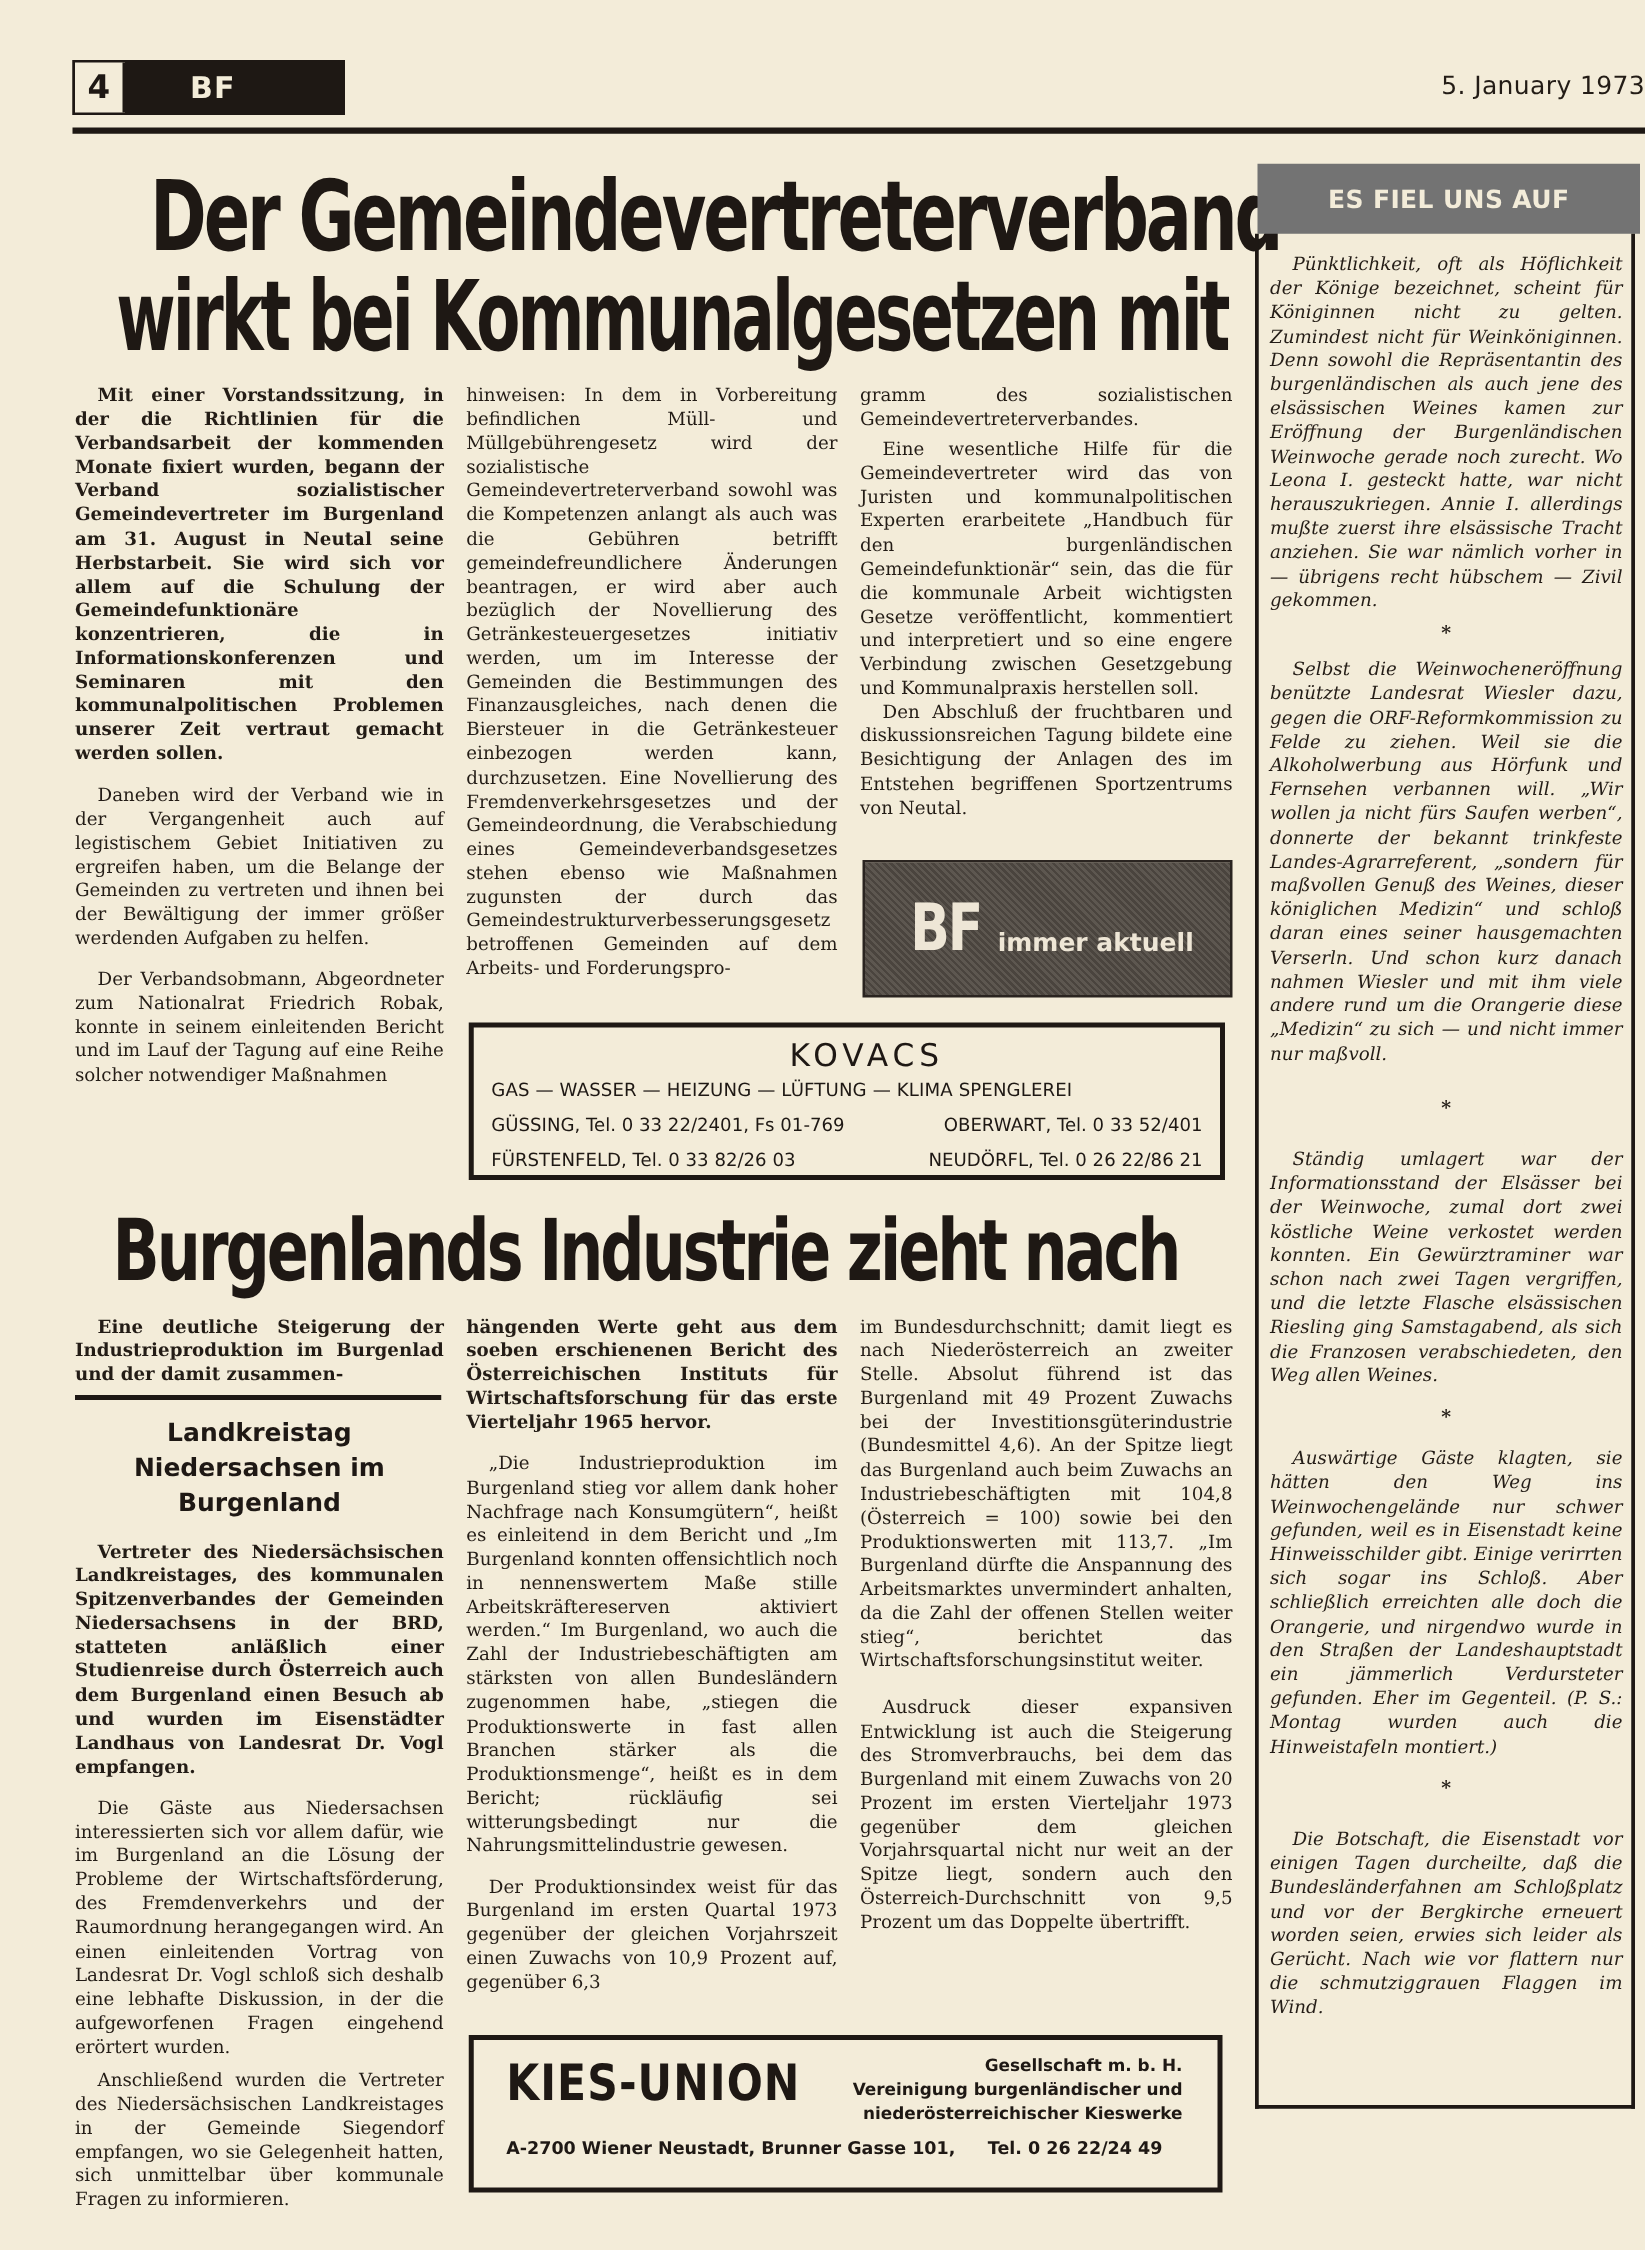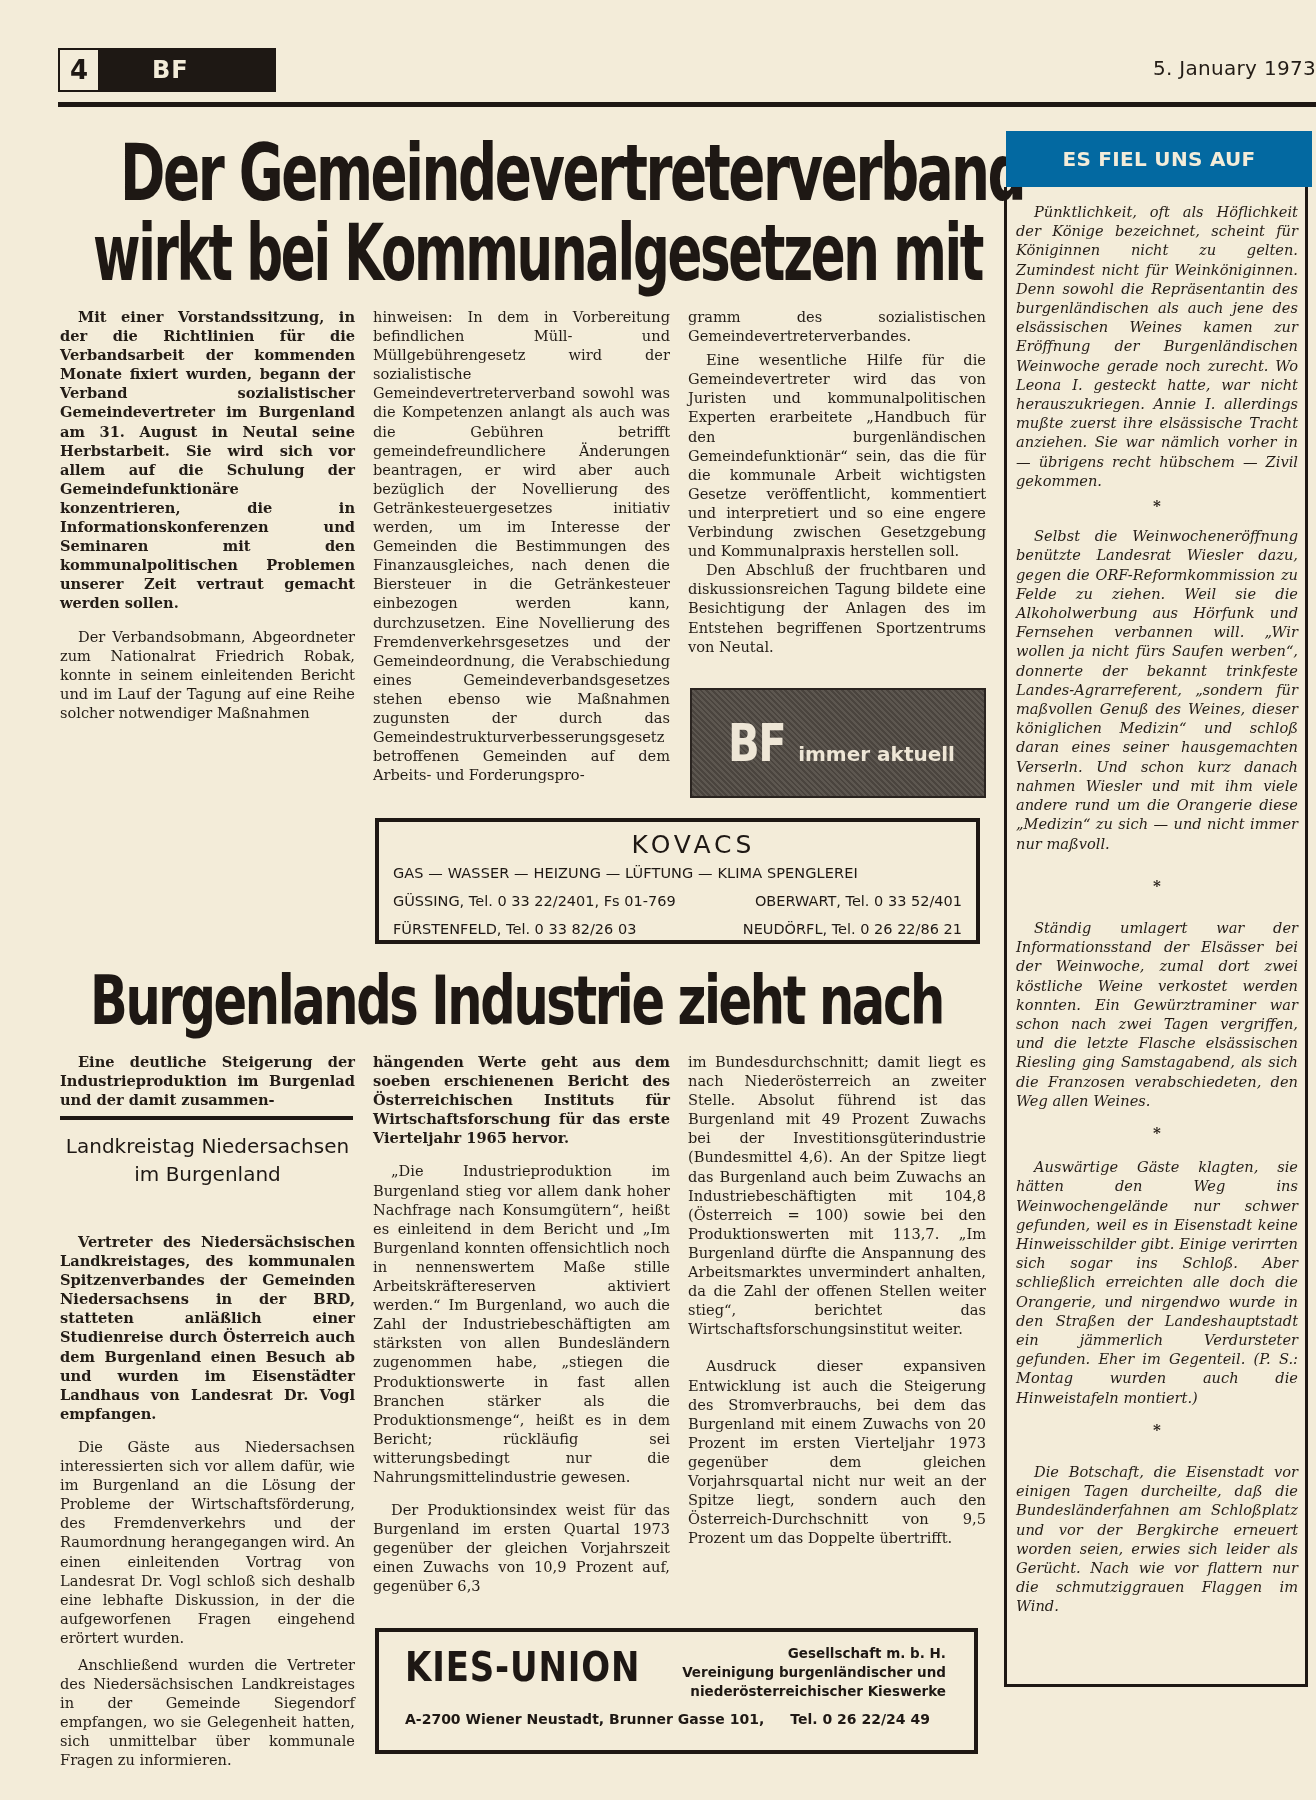--- a/index.html
+++ b/index.html
@@ -73,21 +73,21 @@
   }
   .kovacs .name { text-align: center; font-size: 25px; letter-spacing: 4px; margin-top: 8px; padding-left: 32px; }
   .kovacs .trades { font-size: 14.5px; margin: 6px 0 0 14px; letter-spacing: 0.1px; white-space: nowrap; }
   .kovacs .row { display: flex; justify-content: space-between; font-size: 14.5px; margin: 12px 14px; white-space: nowrap; }
   .kovacs .rows { margin-top: 7px; }
 
   .c4 { left: 60px; top: 1052px; width: 295px; }
   .rule-mid { left: 60px; top: 1116px; width: 293px; height: 4px; background: #1e1814; }
   .subhead {
     left: 60px; top: 1132px; width: 295px; text-align: center;
-    font-family: "DejaVu Sans", sans-serif; font-weight: normal; font-size: 20px;
+    font-family: "DejaVu Sans", sans-serif; font-weight: bold; font-size: 20px;
     line-height: 28px; color: #1e1814;
   }
   .c4b { left: 60px; top: 1232px; width: 295px; }
   .c5 { left: 373px; top: 1052px; width: 297px; }
   .c6 { left: 688px; top: 1052px; width: 298px; }
 
   .kies {
     left: 375px; top: 1628px; width: 603px; height: 126px;
     border: 4px solid #1e1814; box-sizing: border-box;
     font-family: "DejaVu Sans", sans-serif; color: #1e1814; position: absolute;
@@ -95,21 +95,21 @@
   .kies .name {
     position: absolute; left: 26px; top: 12px; font-weight: bold;
     font-size: 40px; transform: scaleX(0.85); transform-origin: left top; letter-spacing: 1px;
   }
   .kies .sub { position: absolute; right: 28px; top: 12px; text-align: right; font-size: 13.5px; line-height: 19px; font-weight: bold; }
   .kies .addr { position: absolute; left: 26px; top: 78px; font-size: 14px; line-height: 19px; font-weight: bold; white-space: nowrap; }
   .kies .addr .tel2 { margin-left: 26px; }
 
   .sidebar-head {
     left: 1006px; top: 131px; width: 306px; height: 56px;
-    background: #0369a1; color: #f3ecd9;
+    background: #737373; color: #f3ecd9;
     font-family: "DejaVu Sans", sans-serif; font-weight: bold; font-size: 20px;
     display: flex; align-items: center; justify-content: center; letter-spacing: 0.3px;
   }
   .sidebar-box {
     left: 1004px; top: 187px; width: 304px; height: 1638px;
     border-left: 3px solid #1e1814; border-right: 3px solid #1e1814; border-bottom: 3px solid #1e1814;
     box-sizing: border-box;
   }
   .side-col {
     left: 1016px; top: 202px; width: 282px;
@@ -126,20 +126,21 @@
   <div class="paper-name">BF</div>
 </div>
 <div class="abs date">5. January 1973</div>
 <div class="abs rule-top"></div>
 
 <div class="abs headline h1a">Der Gemeindevertreterverband</div>
 <div class="abs headline h1b">wirkt bei Kommunalgesetzen mit</div>
 
 <div class="abs col c1">
   <p class="bold">Mit einer Vorstandssitzung, in der die Richtlinien für die Verbandsarbeit der kommenden Monate fixiert wurden, begann der Verband sozialistischer Gemeindevertreter im Burgenland am 31. August in Neutal seine Herbstarbeit. Sie wird sich vor allem auf die Schulung der Gemeindefunktionäre konzentrieren, die in Informationskonferenzen und Seminaren mit den kommunalpolitischen Problemen unserer Zeit vertraut gemacht werden sollen.</p>
+  <p style="margin-top:14px">Daneben wird der Verband wie in der Vergangenheit auch auf legistischem Gebiet Initiativen zu ergreifen haben, um die Belange der Gemeinden zu vertreten und ihnen bei der Bewältigung der immer größer werdenden Aufgaben zu helfen.</p>
   <p style="margin-top:14px">Der Verbandsobmann, Abgeordneter zum Nationalrat Friedrich Robak, konnte in seinem einleitenden Bericht und im Lauf der Tagung auf eine Reihe solcher notwendiger Maßnahmen</p>
 </div>
 <div class="abs col c2">
   <p class="noindent">hinweisen: In dem in Vorbereitung befindlichen Müll- und Müllgebührengesetz wird der sozialistische Gemeindevertreterverband sowohl was die Kompetenzen anlangt als auch was die Gebühren betrifft gemeindefreundlichere Änderungen beantragen, er wird aber auch bezüglich der Novellierung des Getränkesteuergesetzes initiativ werden, um im Interesse der Gemeinden die Bestimmungen des Finanzausgleiches, nach denen die Biersteuer in die Getränkesteuer einbezogen werden kann, durchzusetzen. Eine Novellierung des Fremdenverkehrsgesetzes und der Gemeindeordnung, die Verabschiedung eines Gemeindeverbandsgesetzes stehen ebenso wie Maßnahmen zugunsten der durch das Gemeindestrukturverbesserungsgesetz betroffenen Gemeinden auf dem Arbeits- und Forderungspro-</p>
 </div>
 <div class="abs col c3">
   <p class="noindent">gramm des sozialistischen Gemeindevertreterverbandes.</p>
   <p style="margin-top:5px">Eine wesentliche Hilfe für die Gemeindevertreter wird das von Juristen und kommunalpolitischen Experten erarbeitete „Handbuch für den burgenländischen Gemeindefunktionär“ sein, das die für die kommunale Arbeit wichtigsten Gesetze veröffentlicht, kommentiert und interpretiert und so eine engere Verbindung zwischen Gesetzgebung und Kommunalpraxis herstellen soll.</p>
   <p style="margin-top:0">Den Abschluß der fruchtbaren und diskussionsreichen Tagung bildete eine Besichtigung der Anlagen des im Entstehen begriffenen Sportzentrums von Neutal.</p>
 </div>

